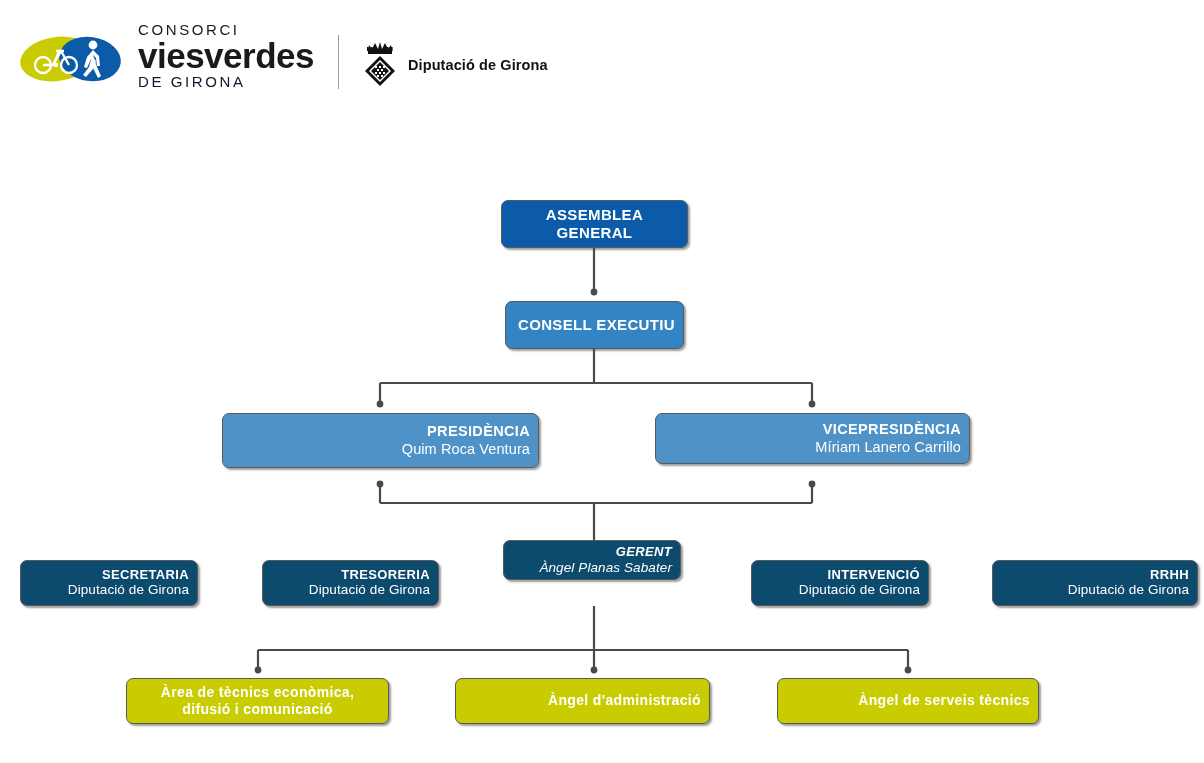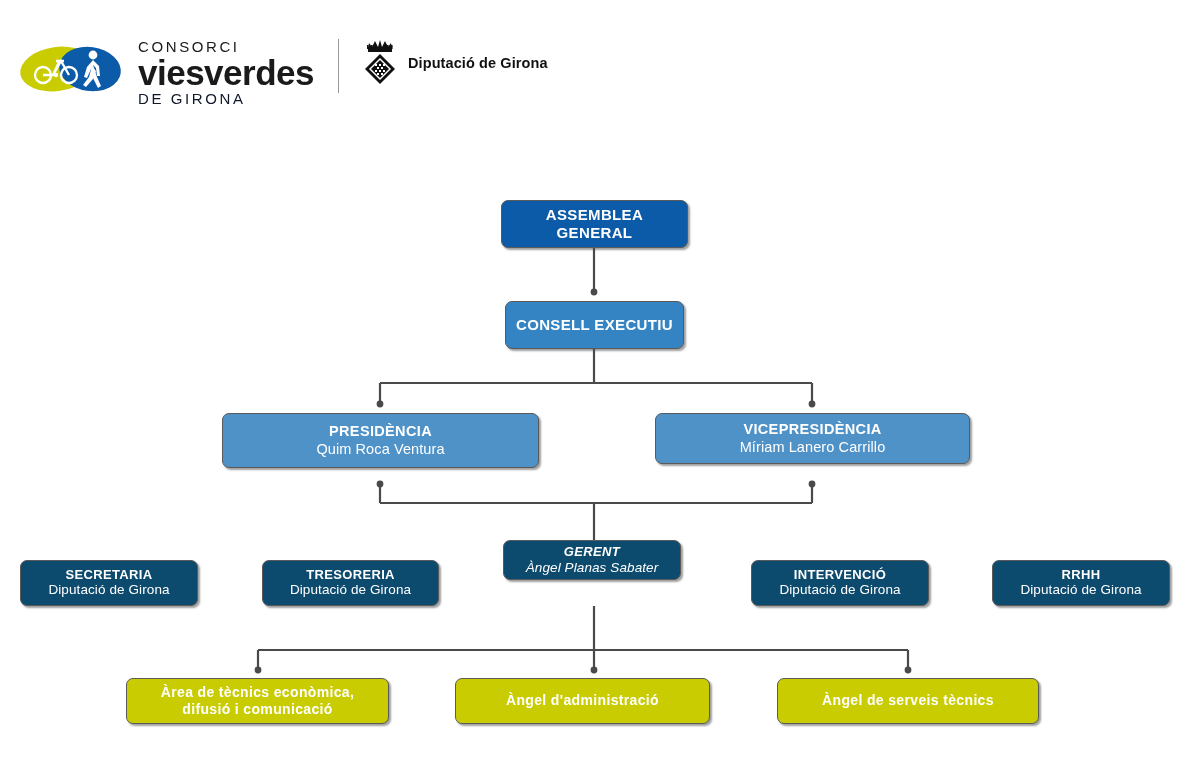--- a/index.html
+++ b/index.html
@@ -18,22 +18,21 @@
   .header {
     position: absolute;
     left: 0; top: 0;
     width: 1204px; height: 110px;
   }
 
   .logo-lockup {
     position: absolute;
     left: 14px; top: 22px;
     display: flex;
-    align-items: flex-start;
-    margin-top: 17px;
+    align-items: flex-end;
   }
 
   .vv-mark { width: 118px; height: 60px; flex: none; }
 
   .vv-wordmark {
     margin-left: 6px;
     display: flex;
     flex-direction: column;
     justify-content: center;
     line-height: 1;
@@ -97,21 +96,21 @@
   }
 
   
   .node {
     position: absolute;
     border-radius: 7px;
     border: 1px solid #5a5a5a;
     box-shadow: 2px 2px 2px rgba(80,80,80,0.55);
     display: flex;
     flex-direction: column;
-    align-items: center;
+    align-items: flex-end;
     justify-content: center;
     text-align: center;
     color: #ffffff;
     padding: 3px 8px;
   }
 
   .node .title {
     font-weight: 700;
     letter-spacing: 0.35px;
     line-height: 1.22;
@@ -278,21 +277,21 @@
   <div class="node lvl-staff" style="left:503px; top:540px; width:178px; height:40px;font-style:italic;">
     <div class="title">GERENT</div>
     <div class="subtitle">Àngel Planas Sabater</div>
   </div>
 
   <div class="node lvl-staff" style="left:751px; top:560px; width:178px; height:46px;">
     <div class="title">INTERVENCIÓ</div>
     <div class="subtitle">Diputació de Girona</div>
   </div>
 
-  <div class="node lvl-staff" style="left:992px; top:560px; width:178px; height:46px;">
+  <div class="node lvl-staff" style="left:992px; top:560px; width:206px; height:46px;">
     <div class="title">RRHH</div>
     <div class="subtitle">Diputació de Girona</div>
   </div>
 
   <div class="node lvl-area" style="left:126px; top:678px; width:263px; height:46px;">
     <div class="title">Àrea de tècnics econòmica, difusió i comunicació</div>
   </div>
 
   <div class="node lvl-area" style="left:455px; top:678px; width:255px; height:46px;">
     <div class="title">Àngel d'administració</div>

